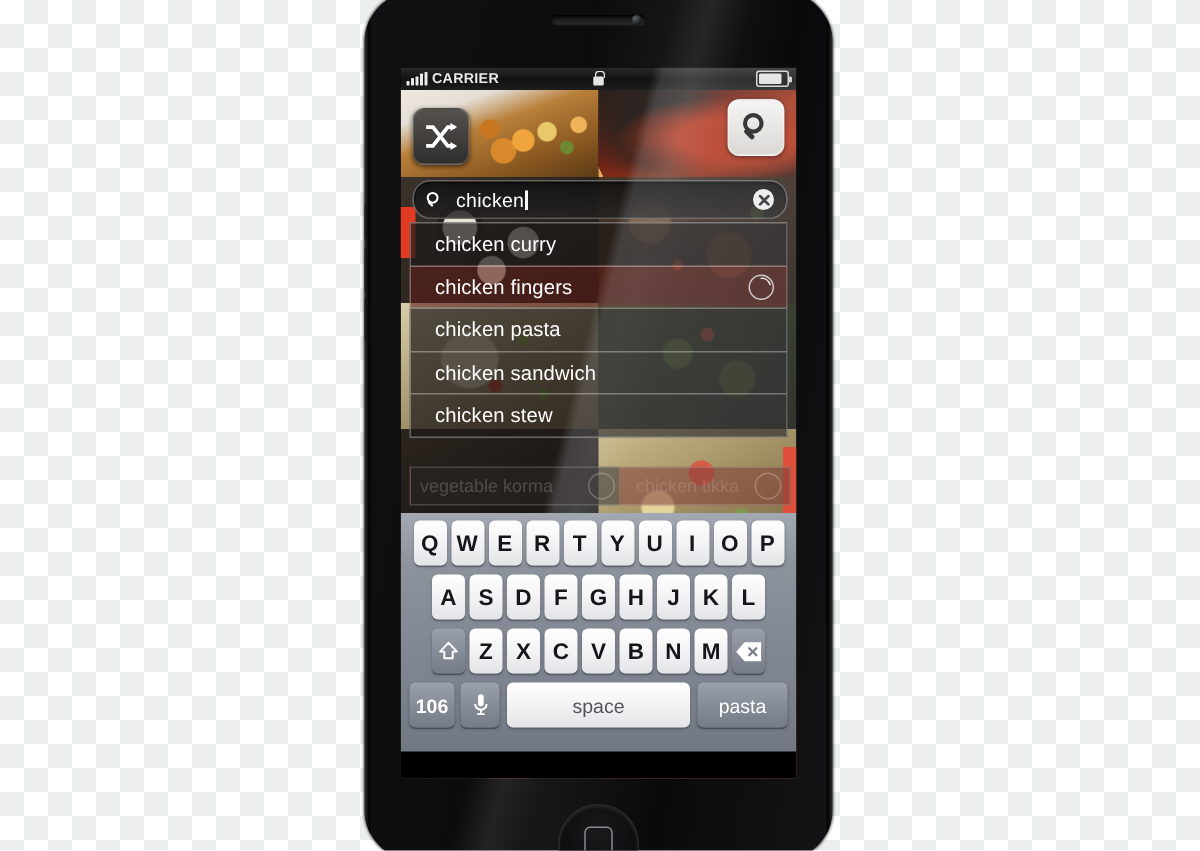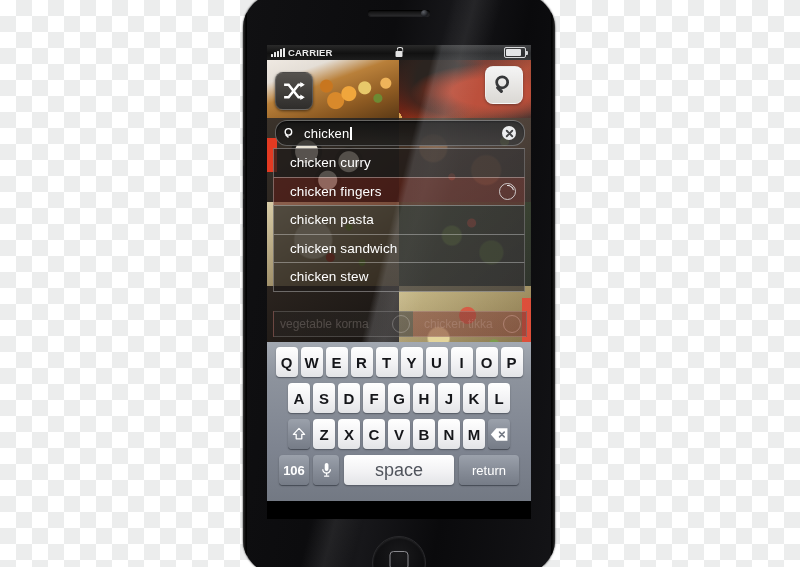--- a/index.html
+++ b/index.html
@@ -314,21 +314,21 @@
   .key.fn {
     background: linear-gradient(180deg,#9ba1ab 0%,#858b96 55%,#767c87 100%);
     color:#ffffff;
     box-shadow:0 1px 0 rgba(70,75,85,.9), 0 1px 2px rgba(0,0,0,.25);
   }
   #key-shift { width:31px; height:30px; margin-right:8px; }
   #key-backspace { width:31px; height:30px; margin-left:8px; }
   #kb-row4 .key { height:30px; }
   #key-123 { width:30px; margin:0 2px; font-size:13px; }
   #key-mic { width:26px; margin:0 2px; }
-  #key-space { width:110px; margin:0 3px; font-size:18px; font-weight:normal; color:#50545c; }
+  #key-space { width:122px; margin:0 3px; font-size:13px; font-weight:normal; color:#50545c; }
   #key-return { width:60px; margin:0 2px; font-size:13px; font-weight:normal; }
   #kb-bottom-gap { height:18px; background:#000; position:absolute; left:0; right:0; bottom:0; }
 </style>
 </head>
 <body>
 
 <div id="canvas">
 
   <div id="phone">
     <div class="bezel-edge-l"></div>
@@ -489,21 +489,21 @@
             <div class="key fn" id="key-123">106</div>
             <div class="key fn" id="key-mic">
               <svg width="11" height="16" viewBox="0 0 12 18">
                 <rect x="4" y="1" width="4.2" height="9" rx="2.1" fill="#ffffff"></rect>
                 <path d="M1.8 8.2 A4.2 4.2 0 0 0 10.4 8.2" stroke="#ffffff" stroke-width="1.5" fill="none"></path>
                 <rect x="5.5" y="12" width="1.3" height="3.4" fill="#ffffff"></rect>
                 <rect x="3.2" y="15.2" width="5.9" height="1.3" rx="0.6" fill="#ffffff"></rect>
               </svg>
             </div>
             <div class="key" id="key-space">space</div>
-            <div class="key fn" id="key-return">return</div>
+            <div class="key fn" id="key-return">pasta</div>
           </div>
 
           <div id="kb-bottom-gap"></div>
         </div>
 
       </div>
 
       <div id="screen-sheen"></div>
     </div>
 

